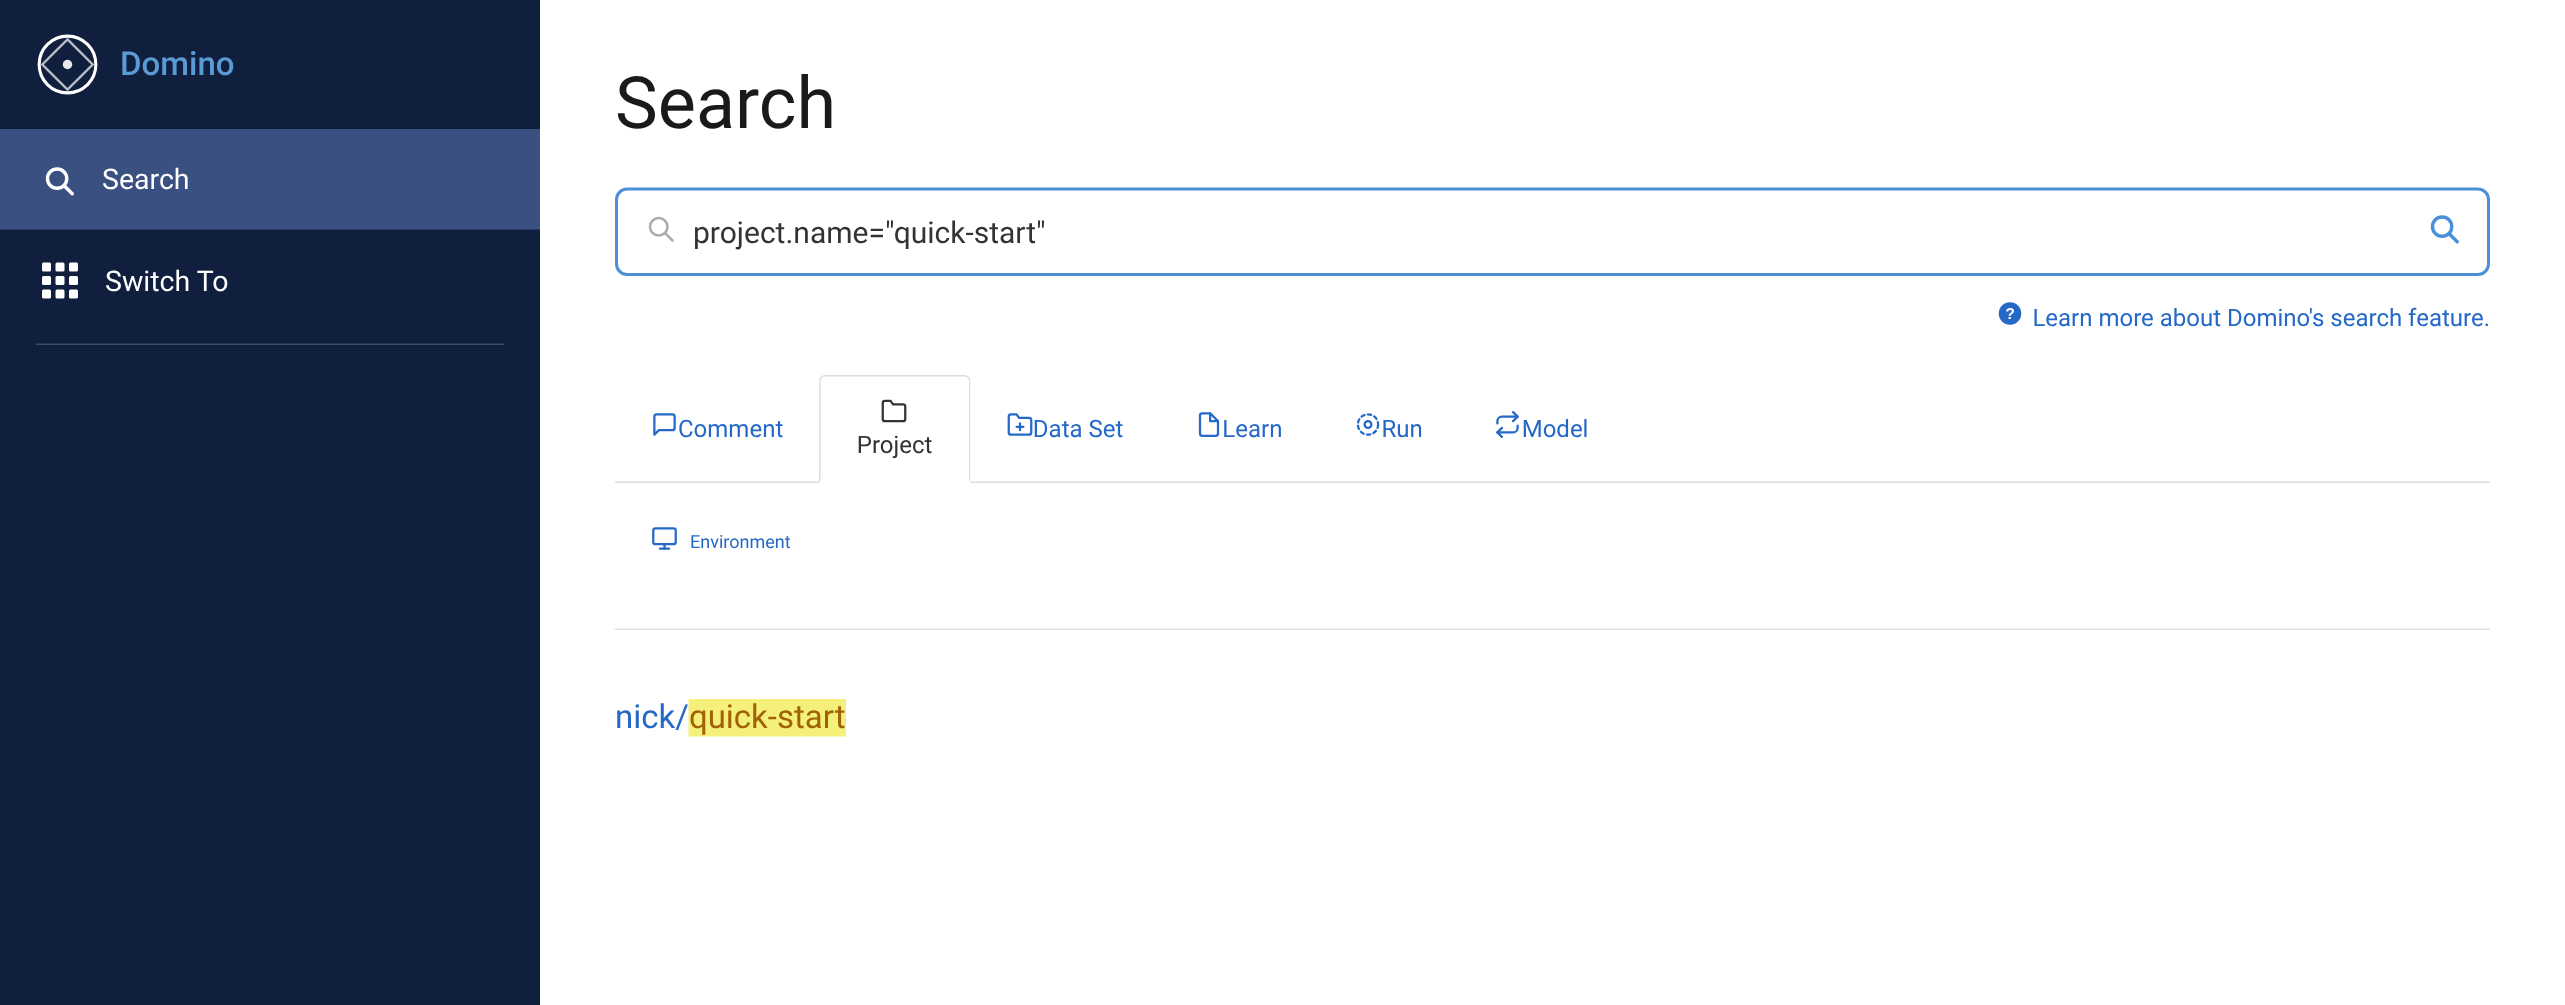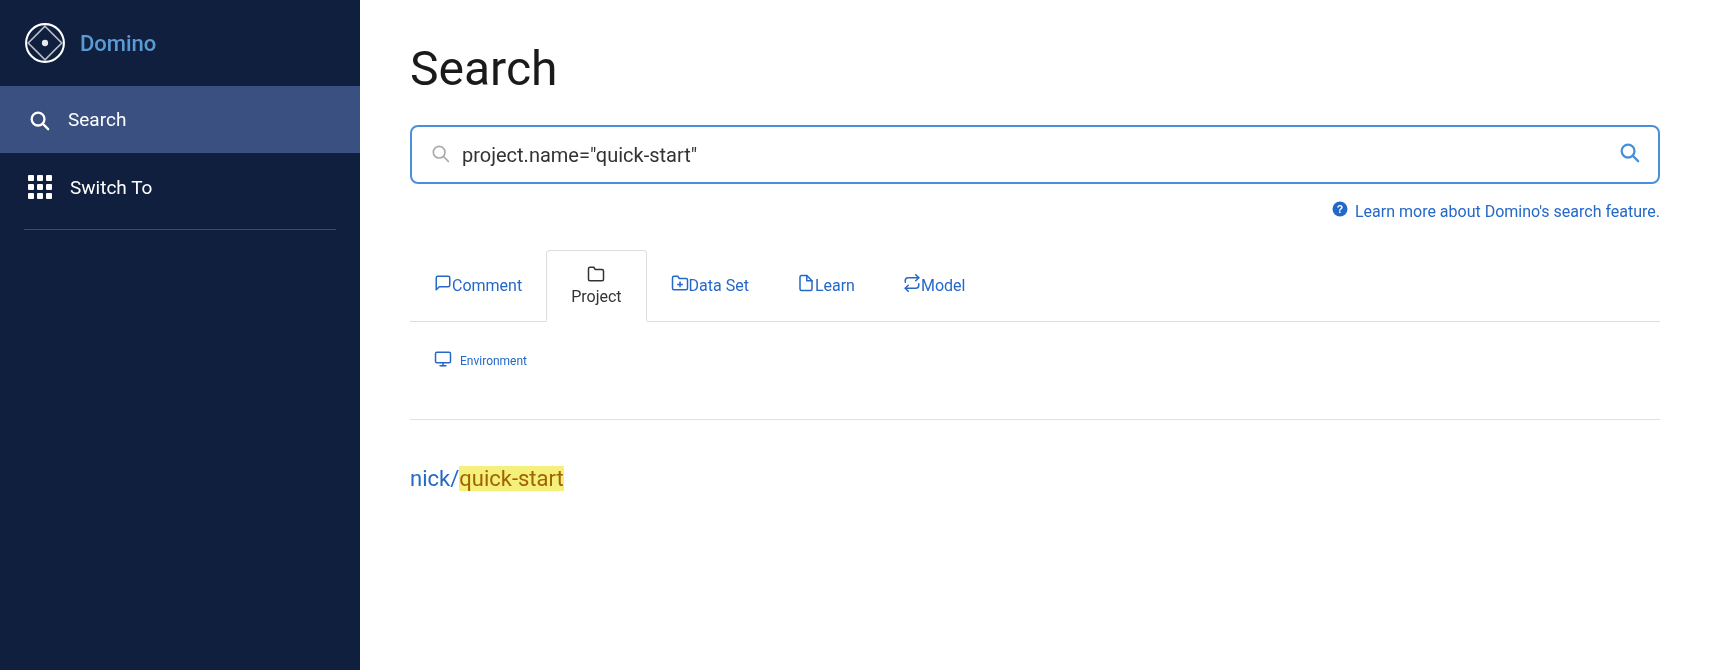--- a/index.html
+++ b/index.html
@@ -335,20 +335,29 @@
     <button class="filter-tab">
       <span>
         <svg width="18" height="18" viewBox="0 0 24 24" fill="none" stroke="#2468c8" stroke-width="2" stroke-linecap="round" stroke-linejoin="round">
           <path d="M13 2H6a2 2 0 0 0-2 2v16a2 2 0 0 0 2 2h12a2 2 0 0 0 2-2V9z"></path>
           <polyline points="13 2 13 9 20 9"></polyline>
         </svg>
       </span>
       <span>Learn</span>
     </button>
 
+    <button class="filter-tab">
+      <span>
+        <svg width="18" height="18" viewBox="0 0 24 24" fill="none" stroke="#2468c8" stroke-width="2" stroke-linecap="round" stroke-linejoin="round">
+          <circle cx="12" cy="12" r="3"></circle>
+          <circle cx="12" cy="12" r="9" stroke-dasharray="3 3"></circle>
+        </svg>
+      </span>
+      <span>Run</span>
+    </button>
 
     <button class="filter-tab">
       <span>
         <svg width="18" height="18" viewBox="0 0 24 24" fill="none" stroke="#2468c8" stroke-width="2" stroke-linecap="round" stroke-linejoin="round">
           <polyline points="17 1 21 5 17 9"></polyline>
           <path d="M3 11V9a4 4 0 0 1 4-4h14"></path>
           <polyline points="7 23 3 19 7 15"></polyline>
           <path d="M21 13v2a4 4 0 0 1-4 4H3"></path>
         </svg>
       </span>

